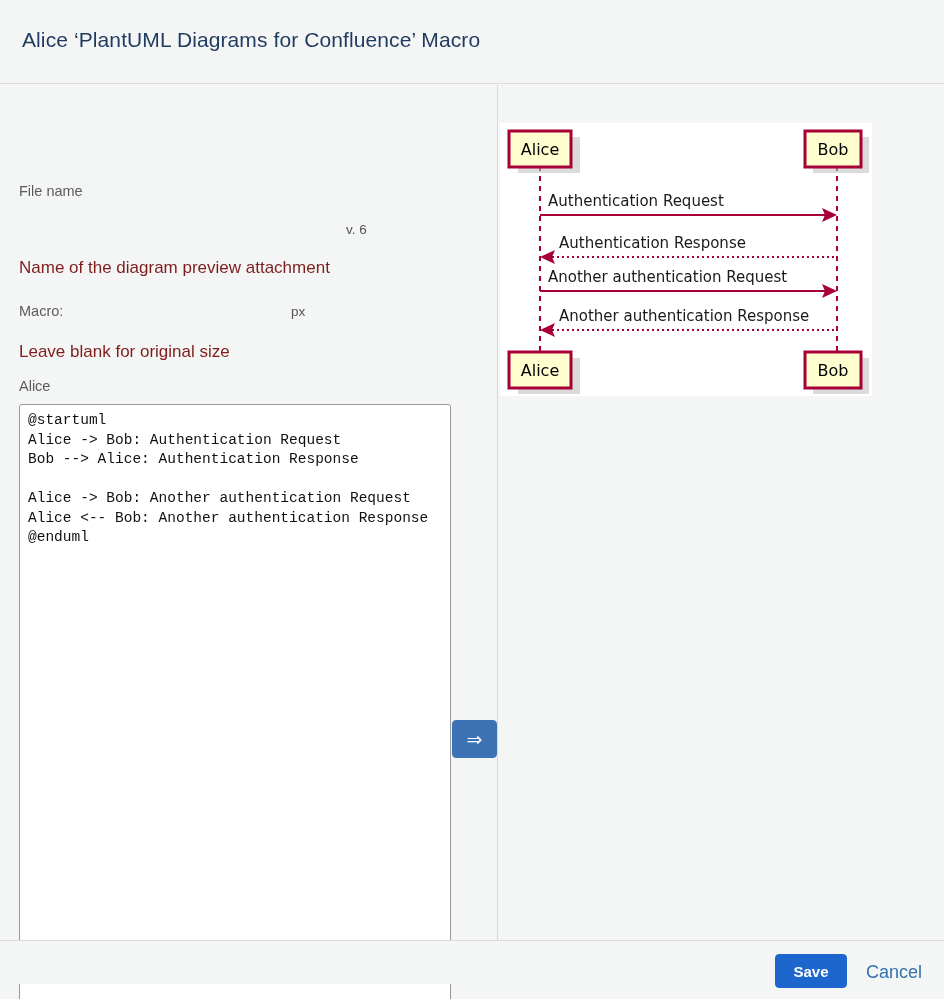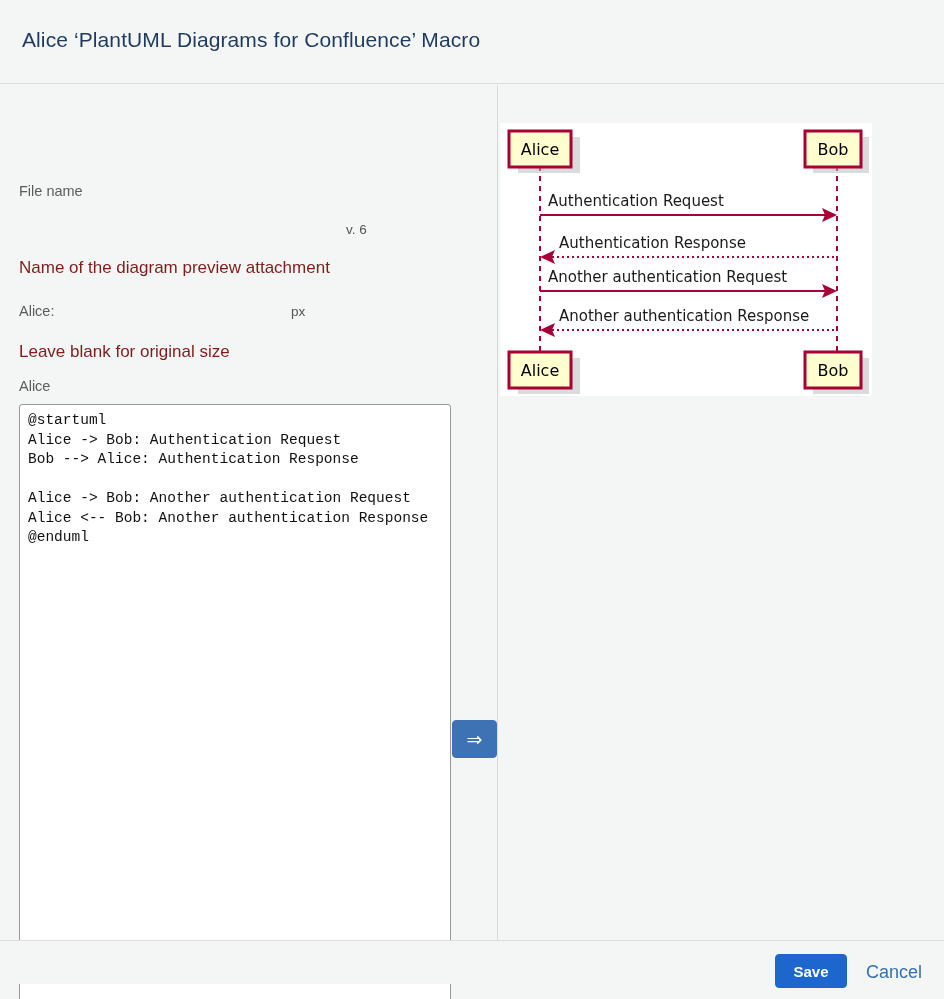--- a/index.html
+++ b/index.html
@@ -212,21 +212,21 @@
 
   <div class="left-panel">
 
     <div class="field-label" id="label-filename">File name</div>
 
 
     <div class="version-label">v. 6</div>
 
     <div class="help-text" id="help-filename">Name of the diagram preview attachment</div>
 
-    <div class="field-label" id="label-width">Alice:</div>
+    <div class="field-label" id="label-width">Macro:</div>
 
 
     <div class="px-label">px</div>
 
     <div class="help-text" id="help-width">Leave blank for original size</div>
 
     <div class="field-label" id="label-markup">Alice</div>
 
     <textarea id="markup-textarea" spellcheck="false" style="">@startuml
 Alice -&gt; Bob: Authentication Request

